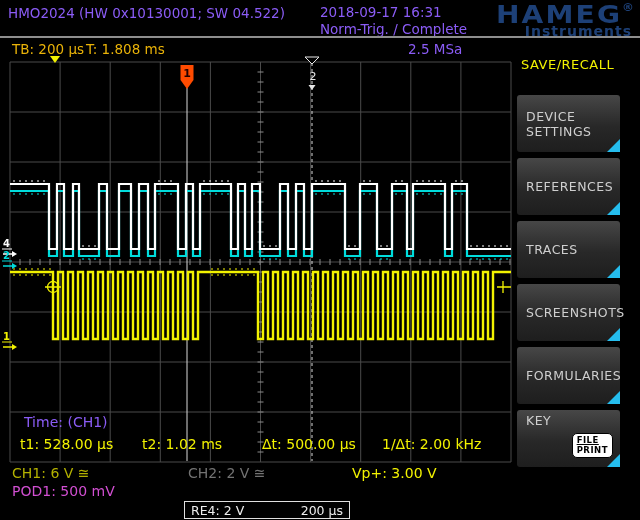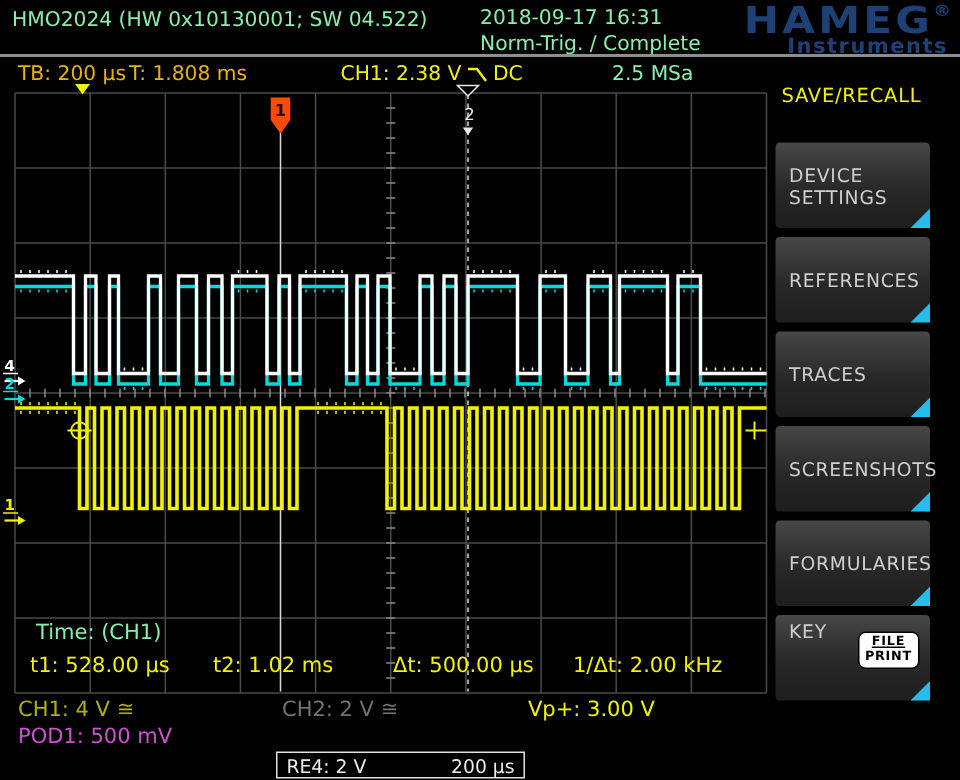--- a/index.html
+++ b/index.html
@@ -1,20 +1,20 @@
 <!DOCTYPE html>
 <html><head>
 <meta charset="utf-8">
 <style>
   html,body{margin:0;padding:0;background:#000;}
   body{width:640px;height:520px;font-family:"DejaVu Sans","Liberation Sans",sans-serif;}
   .screen{position:relative;width:640px;height:520px;background:#000;overflow:hidden;}
   .abs{position:absolute;}
   .gray{color:#eab308;}
-  .white{color:#86efac;}
+  .white{color:#8b5cf6;}
   .yellow{color:#f2f200;}
   .cyan{color:#737373;}
   .olive{color:#b3b100;}
   .magenta{color:#d24fd2;}
   .hdr-device{left:8px;top:5px;font-size:13.5px;}
   .hdr-date{left:320px;top:4px;font-size:13.5px;}
   .hdr-trig{left:320px;top:21px;font-size:13.5px;}
   .logo-main{left:432px;top:0px;width:202px;text-align:right;font-size:26px;font-weight:bold;
              letter-spacing:2px;color:#1d4077;transform:scale(1.08,0.95);transform-origin:right top;}
   .logo-reg{font-size:11px;vertical-align:12px;letter-spacing:0;}
@@ -38,22 +38,22 @@
            display:flex;justify-content:space-between;align-items:center;padding:0 6px;box-sizing:content-box;
            color:#ededed;font-size:12.5px;}
   .side-title{left:521px;top:57px;font-size:13px;letter-spacing:0.5px;}
   .menu-btn{position:absolute;left:517px;width:103px;height:57px;border-radius:3px;
             background:linear-gradient(#474747,#282828 55%,#1e1e1e);
             color:#cfcfcf;font-size:12.5px;letter-spacing:0.5px;
             display:flex;align-items:center;padding-left:9px;box-sizing:border-box;}
   .menu-btn::after{content:"";position:absolute;right:0;bottom:0;width:0;height:0;
             border-left:13px solid transparent;border-bottom:13px solid #25bdee;}
   .btn-key{align-items:flex-start;padding-top:3px;}
-  .key-badge{position:absolute;right:7px;bottom:21px;background:#fff;color:#000;border:1px solid #000;
-             border-radius:5px;padding:1px 4px;font-size:8.5px;font-weight:bold;line-height:1.25;text-align:center;}
+  .key-badge{position:absolute;right:7px;bottom:9px;background:#fff;color:#000;border:1px solid #000;
+             border-radius:5px;padding:1px 4px;font-size:8.5px;font-weight:bold;line-height:1.25;}
   .key-badge .u{text-decoration:underline;}
   svg text{font-family:"DejaVu Sans","Liberation Sans",sans-serif;}
 </style>
 </head>
 <body>
 
 <div class="screen">
 
   <svg id="plot-svg" class="abs" style="left:0;top:0" width="640" height="520">
       <path d="M10,62V462M60.1,62V462M110.2,62V462M160.3,62V462M210.4,62V462M260.5,62V462M310.6,62V462M360.7,62V462M410.8,62V462M460.90000000000003,62V462M511,62V462M10,62H511M10,112H511M10,162H511M10,212H511M10,262H511M10,312H511M10,362H511M10,412H511M10,462H511" stroke="#4a4a4a" stroke-width="1" fill="none"></path>
@@ -107,36 +107,29 @@
 
   <div class="abs hdr-device white">HMO2024 (HW 0x10130001; SW 04.522)</div>
   <div class="abs hdr-date white">2018-09-17 16:31</div>
   <div class="abs hdr-trig white">Norm-Trig. / Complete</div>
   <div class="abs logo-main"><span>HAMEG</span><span class="logo-reg">®</span></div>
   <div class="abs logo-sub">Instruments</div>
   <div class="abs hdr-sep"></div>
 
   <div class="abs st-tb gray">TB: 200 µs</div>
   <div class="abs st-t gray">T: 1.808 ms</div>
-  <div class="abs st-trg yellow">
-    <span>CH1: 2.38 V</span>
-    <svg width="17" height="14">
-      <path d="M2,4 h6 l6,8" stroke="#f2f200" stroke-width="1.6" fill="none"></path>
-    </svg>
-    <span>DC</span>
-  </div>
   <div class="abs st-sa white">2.5 MSa</div>
 
   <div class="abs meas-title white">Time: (CH1)</div>
   <div class="abs meas-t1 yellow">t1: 528.00 µs</div>
   <div class="abs meas-t2 yellow">t2: 1.02 ms</div>
   <div class="abs meas-dt yellow">Δt: 500.00 µs</div>
   <div class="abs meas-idt yellow">1/Δt: 2.00 kHz</div>
 
-  <div class="abs lab-ch1 olive">CH1: 4 V ≅</div>
+  <div class="abs lab-ch1 olive">CH1: 6 V ≅</div>
   <div class="abs lab-ch2 cyan">CH2: 2 V ≅</div>
   <div class="abs lab-vp yellow">Vp+: 3.00 V</div>
   <div class="abs lab-pod magenta">POD1: 500 mV</div>
   <div class="abs ref-box">
     <span>RE4: 2 V</span>
     <span>200 µs</span>
   </div>
 
   <div class="abs side-title yellow">SAVE/RECALL</div>
   <div class="menu-btn" style="top:95px">

